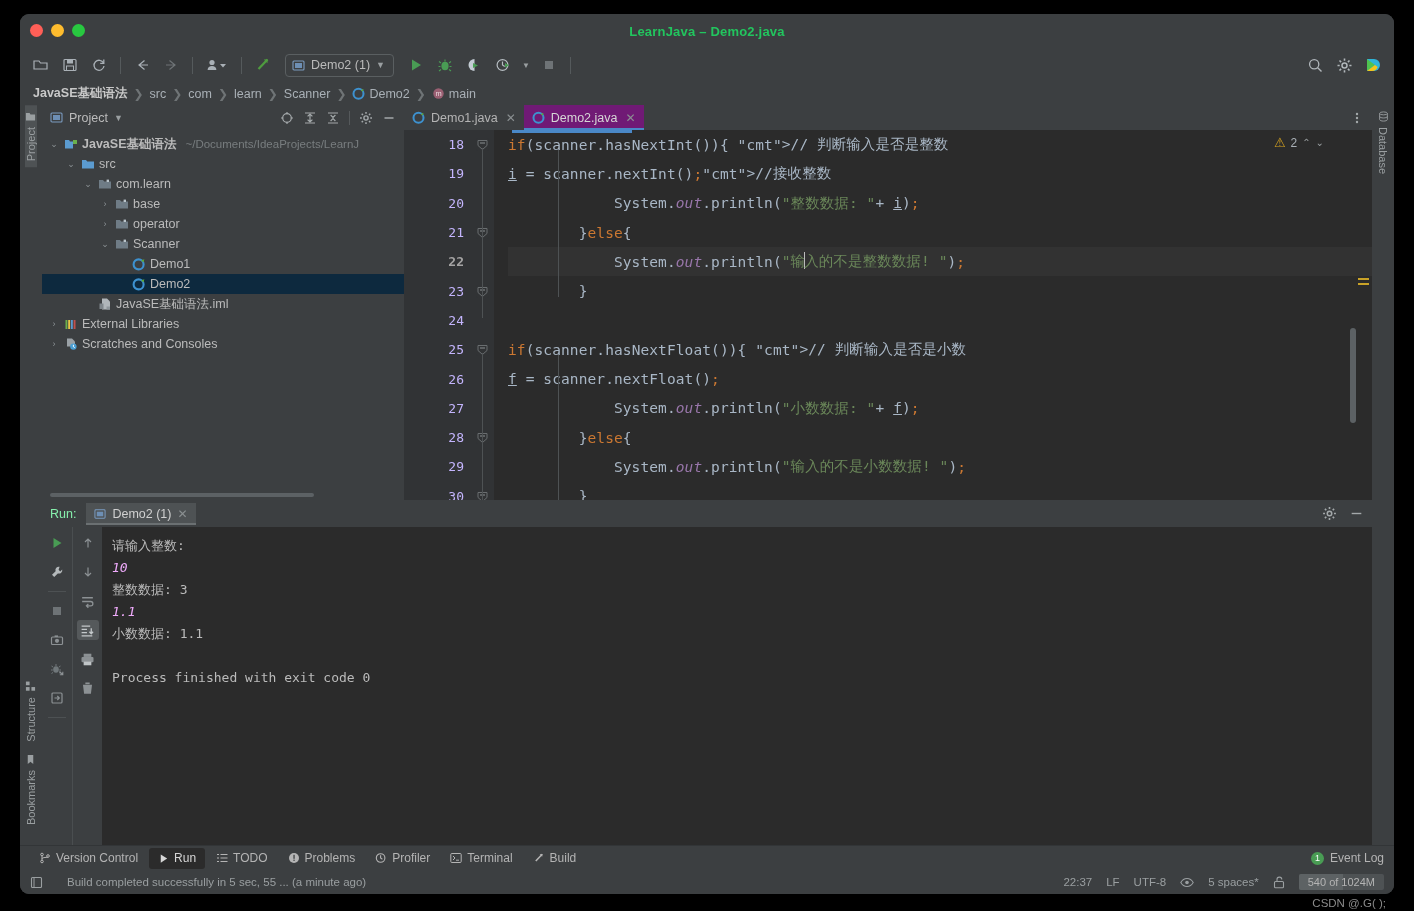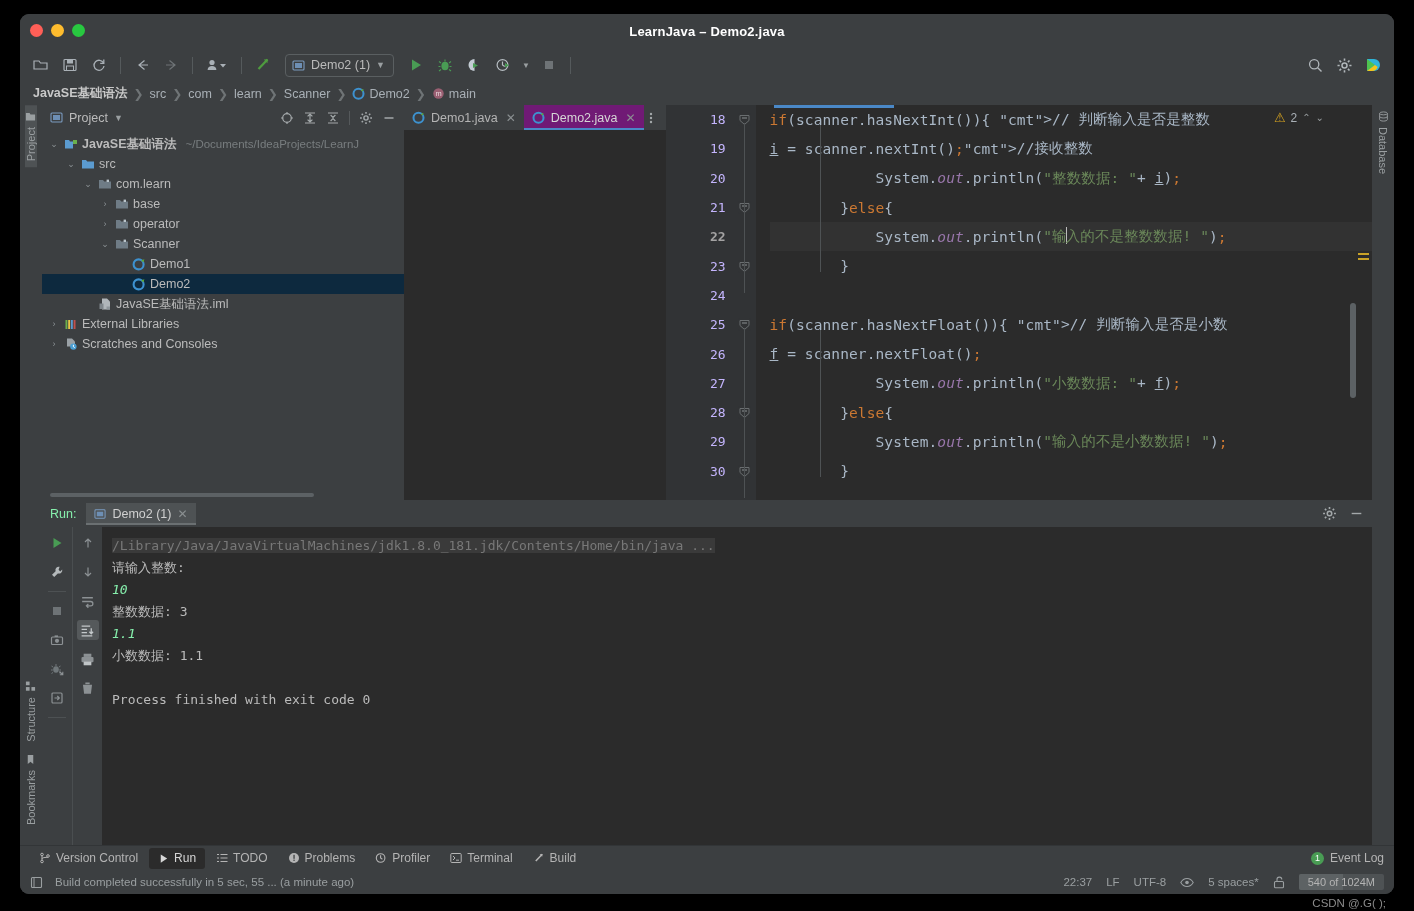--- a/index.html
+++ b/index.html
@@ -19,21 +19,21 @@
   
   .titlebar {
     height: 34px; background: #3c3f41; position: relative;
     display: flex; align-items: center; justify-content: center; flex: none;
   }
   .traffic { position: absolute; left: 10px; top: 10px; display: flex; gap: 8px; }
   .dot { width: 13px; height: 13px; border-radius: 50%; }
   .dot.r { background: #ff5f57; }
   .dot.y { background: #febc2e; }
   .dot.g { background: #28c840; }
-  .title-text { font-size: 13px; color: #ffffff; font-weight: bold; letter-spacing: .2px; }
+  .title-text { font-size: 13px; color: #22c55e; font-weight: bold; letter-spacing: .2px; }
 
   
   .toolbar {
     height: 34px; background: #3c3f41; display: flex; align-items: center;
     padding: 0 8px; gap: 3px; flex: none;
   }
   .tb-btn {
     width: 26px; height: 24px; display: flex; align-items: center; justify-content: center;
     border-radius: 3px; color: #a9b0b6;
   }
@@ -83,21 +83,21 @@
   .tlabel.bold { font-weight: bold; }
   .tpath { color: #787d7f; font-size: 11.5px; margin-left: 5px;
            overflow: hidden; text-overflow: clip; max-width: 178px; }
   .pp-scroll { height: 9px; position: relative; }
   .pp-scroll::after {
     content:''; position:absolute; left:8px; right:90px; top:2px; height:4px;
     background:#5c6164; border-radius:2px;
   }
 
   
-  .editor { flex: 1; display: flex; flex-direction: row; min-width: 0; background: #2b2b2b; }
+  .editor { flex: 1; display: flex; flex-direction: column; min-width: 0; background: #2b2b2b; }
   .tabbar { height: 25px; background: #3c3f41; display: flex; align-items: stretch; position: relative; }
   .tab {
     display: flex; align-items: center; gap: 6px; padding: 0 8px;
     font-size: 12.5px; color: #b4b4b4; position: relative;
   }
   .tab.active { background: #701a75; color: #d6d6d6; }
   .tab.active::after {
     content:''; position:absolute; left:0; right:0; bottom:0; height:2px; background:#4a88c7;
   }
   .tab .x { color: #8b9092; font-size: 12px; margin-left: 2px; }
@@ -168,40 +168,40 @@
   .rt-ico { width: 22px; height: 20px; display: flex; align-items: center; justify-content: center;
             color: #9a9fa1; border-radius: 3px; }
   .rt-ico.active { background: #55595b; }
   .rt-sep { width: 18px; height: 1px; background: #4d5153; }
   .console {
     flex: 1; background: #2b2b2b; font-family: "DejaVu Sans Mono", "Liberation Mono", monospace;
     font-size: 13px; color: #bbbbbb; padding: 8px 0 0 10px; line-height: 22px; min-width: 0;
     overflow: hidden;
   }
   .c-cmd { color: #787878; background: #3a3a3a; display: inline; }
-  .c-in { color: #86efac; font-style: italic; }
+  .c-in { color: #f0abfc; font-style: italic; }
 
   
   .toolwin-bar {
     height: 25px; background: #3c3f41; display: flex; align-items: center;
     padding: 0 10px; gap: 2px; flex: none; border-top: 1px solid #323537;
   }
   .twb {
     display: flex; align-items: center; gap: 5px; height: 21px; padding: 0 9px;
     font-size: 12px; color: #b4b4b4; border-radius: 3px;
   }
   .twb.active { background: #2b2b2b; color: #d6d6d6; }
   .twb-right { margin-left: auto; display: flex; align-items: center; gap: 6px; }
   .badge-green {
     width: 13px; height: 13px; border-radius: 50%; background: #499c54; color: #fff;
     font-size: 9px; display: flex; align-items: center; justify-content: center;
   }
   .statusbar {
     height: 24px; background: #3c3f41; display: flex; align-items: center;
-    padding: 0 10px; gap: 12px; font-size: 11.5px; color: #9a9fa1; flex: none;
+    padding: 0 10px; gap: 24px; font-size: 11.5px; color: #9a9fa1; flex: none;
   }
   .sb-right { margin-left: auto; display: flex; align-items: center; gap: 14px; }
   .mem {
     background: #4e5254; padding: 2px 9px; border-radius: 2px; font-size: 11px; color: #b4b4b4;
     position: relative; overflow: hidden;
   }
   .mem::before { content:''; position:absolute; left:0; top:0; bottom:0; width:52%; background:#5d6264; }
   .mem span { position: relative; }
   .watermark {
     position: absolute; right: 28px; bottom: 2px; font-size: 11.5px; color: #8b8b8b;
@@ -791,21 +791,20 @@
                 </svg>
             </div>
             <div class="rt-ico">
               <svg width="15" height="15" viewBox="0 0 14 14">
                   <path d="M2.8 3.6h8.4l-1 8.4H3.8z" fill="#8c9194"></path>
                   <rect x="5" y="1.4" width="4" height="1.6" fill="#8c9194"></rect>
                 </svg>
             </div>
           </div>
           <div class="console">
-              <div><span class="c-cmd">/Library/Java/JavaVirtualMachines/jdk1.8.0_181.jdk/Contents/Home/bin/java ...</span></div>
               <div>请输入整数:</div>
               <div><span class="c-in">10</span></div>
               <div>整数数据: 3</div>
               <div><span class="c-in">1.1</span></div>
               <div>小数数据: 1.1</div>
               <div>&nbsp;</div>
               <div>Process finished with exit code 0</div>
             </div>
         </div>
       </div>

